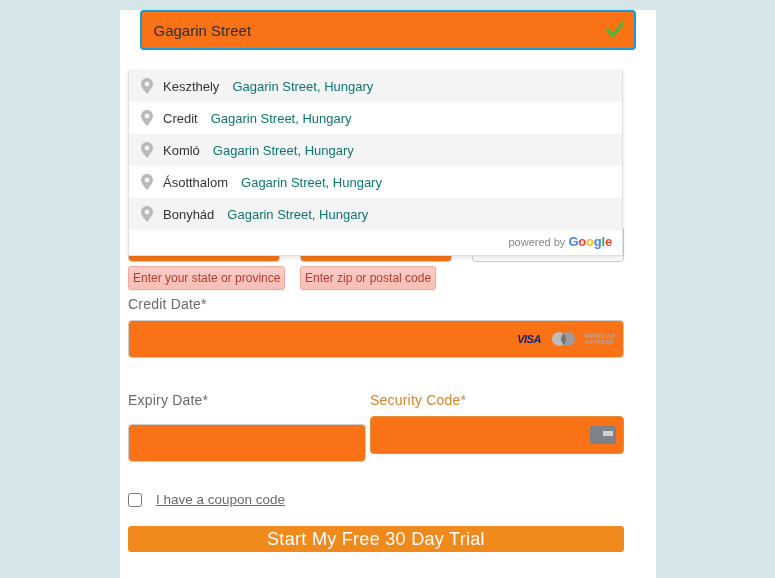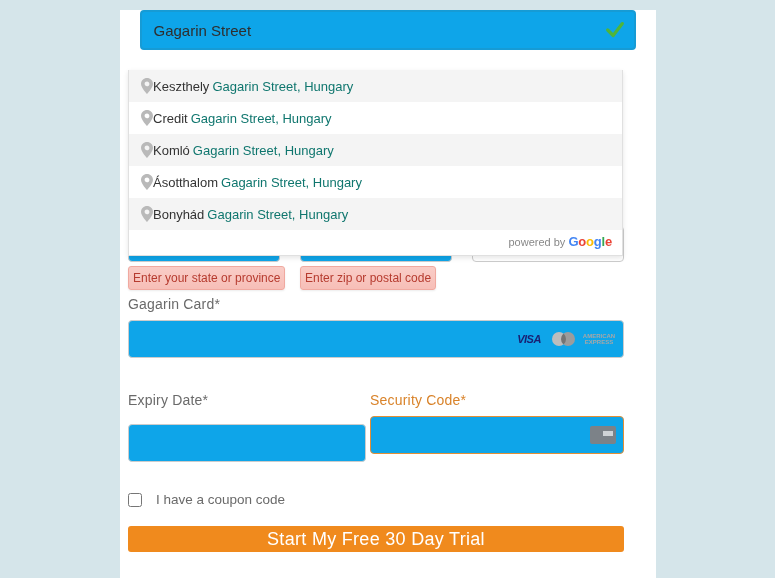--- a/index.html
+++ b/index.html
@@ -29,21 +29,21 @@
     letter-spacing: .2px;
   }
   .input {
     width: 100%;
     height: 38px;
     border: 1px solid #ccc;
     border-radius: 4px;
     padding: 0 12px;
     font-size: 15px;
     color: #333;
-    background: #0ea5e9;
+    background: #f97316;
   }
   .address-wrap { position: relative; }
   .address-input {
     border: 2px solid #169bd5;
     border-radius: 4px;
     height: 40px;
     padding-right: 40px;
     color: #2e2e2e;
   }
   .check-icon {
@@ -61,20 +61,21 @@
     width: 495px;
     background: #fff;
     border: 1px solid #e0e0e0;
     border-top: none;
     box-shadow: 0 2px 5px rgba(0,0,0,.1);
     z-index: 50;
   }
   .dd-item {
     display: flex;
     align-items: center;
+    gap: 10px;
     padding: 8px 12px;
     font-size: 13px;
     cursor: pointer;
     color: #333;
   }
   .dd-item.alt { background: #f4f4f4; }
   .dd-item .pin svg { display:block; }
   .dd-sub { color: #0f766e; margin-left: 3px; }
   .dd-footer {
     text-align: right;
@@ -171,21 +172,21 @@
     position:absolute; top:68px; left:0;
     background: linear-gradient(#f9cdc7,#f7beb7);
     border:1px solid #f0a9a0; border-radius:3px;
     padding:4px 10px; font-size:12.5px; color:#b63b2f;
     box-shadow: 0 1px 2px rgba(0,0,0,.08);
   }
   .coupon-row {
     position:absolute;
     top:492px; left:128px; width:496px;
     display:flex; align-items:center; gap:14px;
-    color:#6a6a6a; font-size:13.5px;
+    color:#6a6a6a; font-size:13.5px;text-decoration:underline;
   }
   .coupon-row input[type=checkbox]{ width:14px; height:14px; }
   .cta {
     position:absolute;
     top:526px; left:128px; width:496px; height:26px;
     background:#f08a1d;
     border:none; border-radius:3px;
     color:#fff; font-size:18px; letter-spacing:.3px;
     cursor:pointer;
   }
@@ -268,21 +269,21 @@
   </div>
   <div class="col select-wrap">
     <select class="input select">
       <option>Belarus</option>
     </select>
     <span class="select-caret">▼</span>
   </div>
 </div>
 
 <div class="section-cc">
-  <div class="label">Gagarin Card*</div>
+  <div class="label">Credit Date*</div>
   <div class="cc-wrap" style="margin-top:8px;">
     <input class="input" type="text" style="">
     <div class="brands">
       <span class="brand visa">VISA</span>
       <span class="brand mc"></span>
       <span class="brand amex">AMERICAN EXPRESS</span>
     </div>
   </div>
 </div>
 

